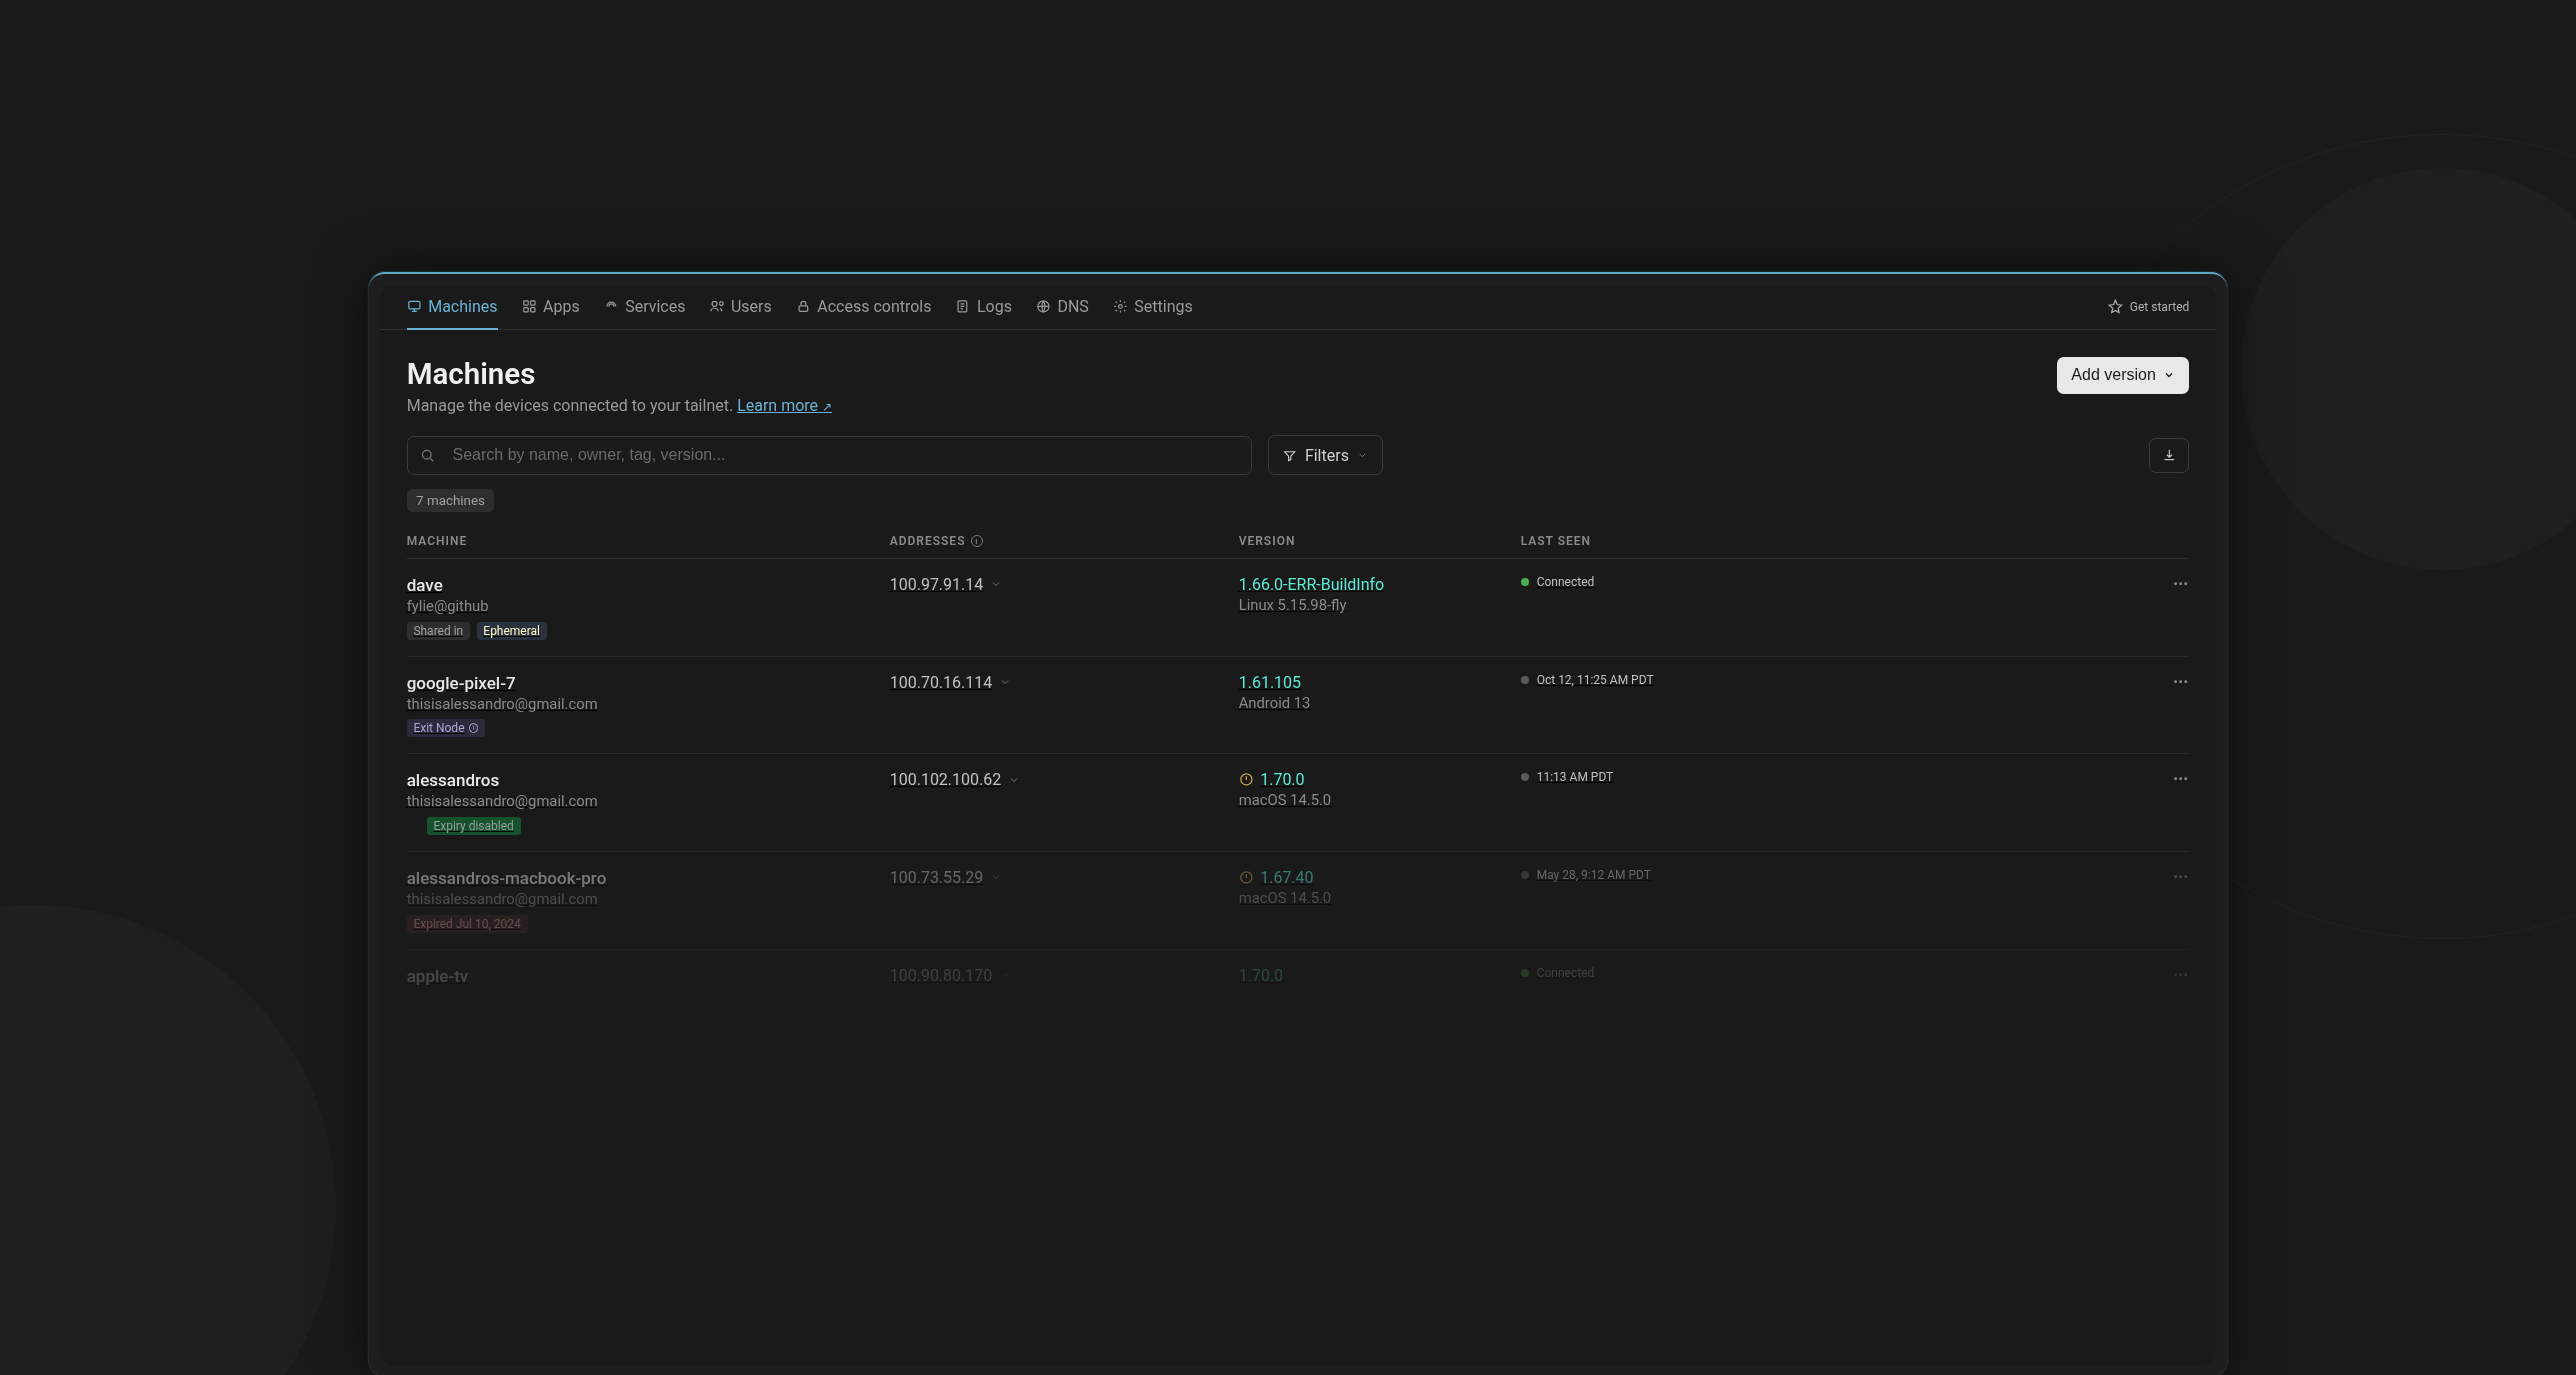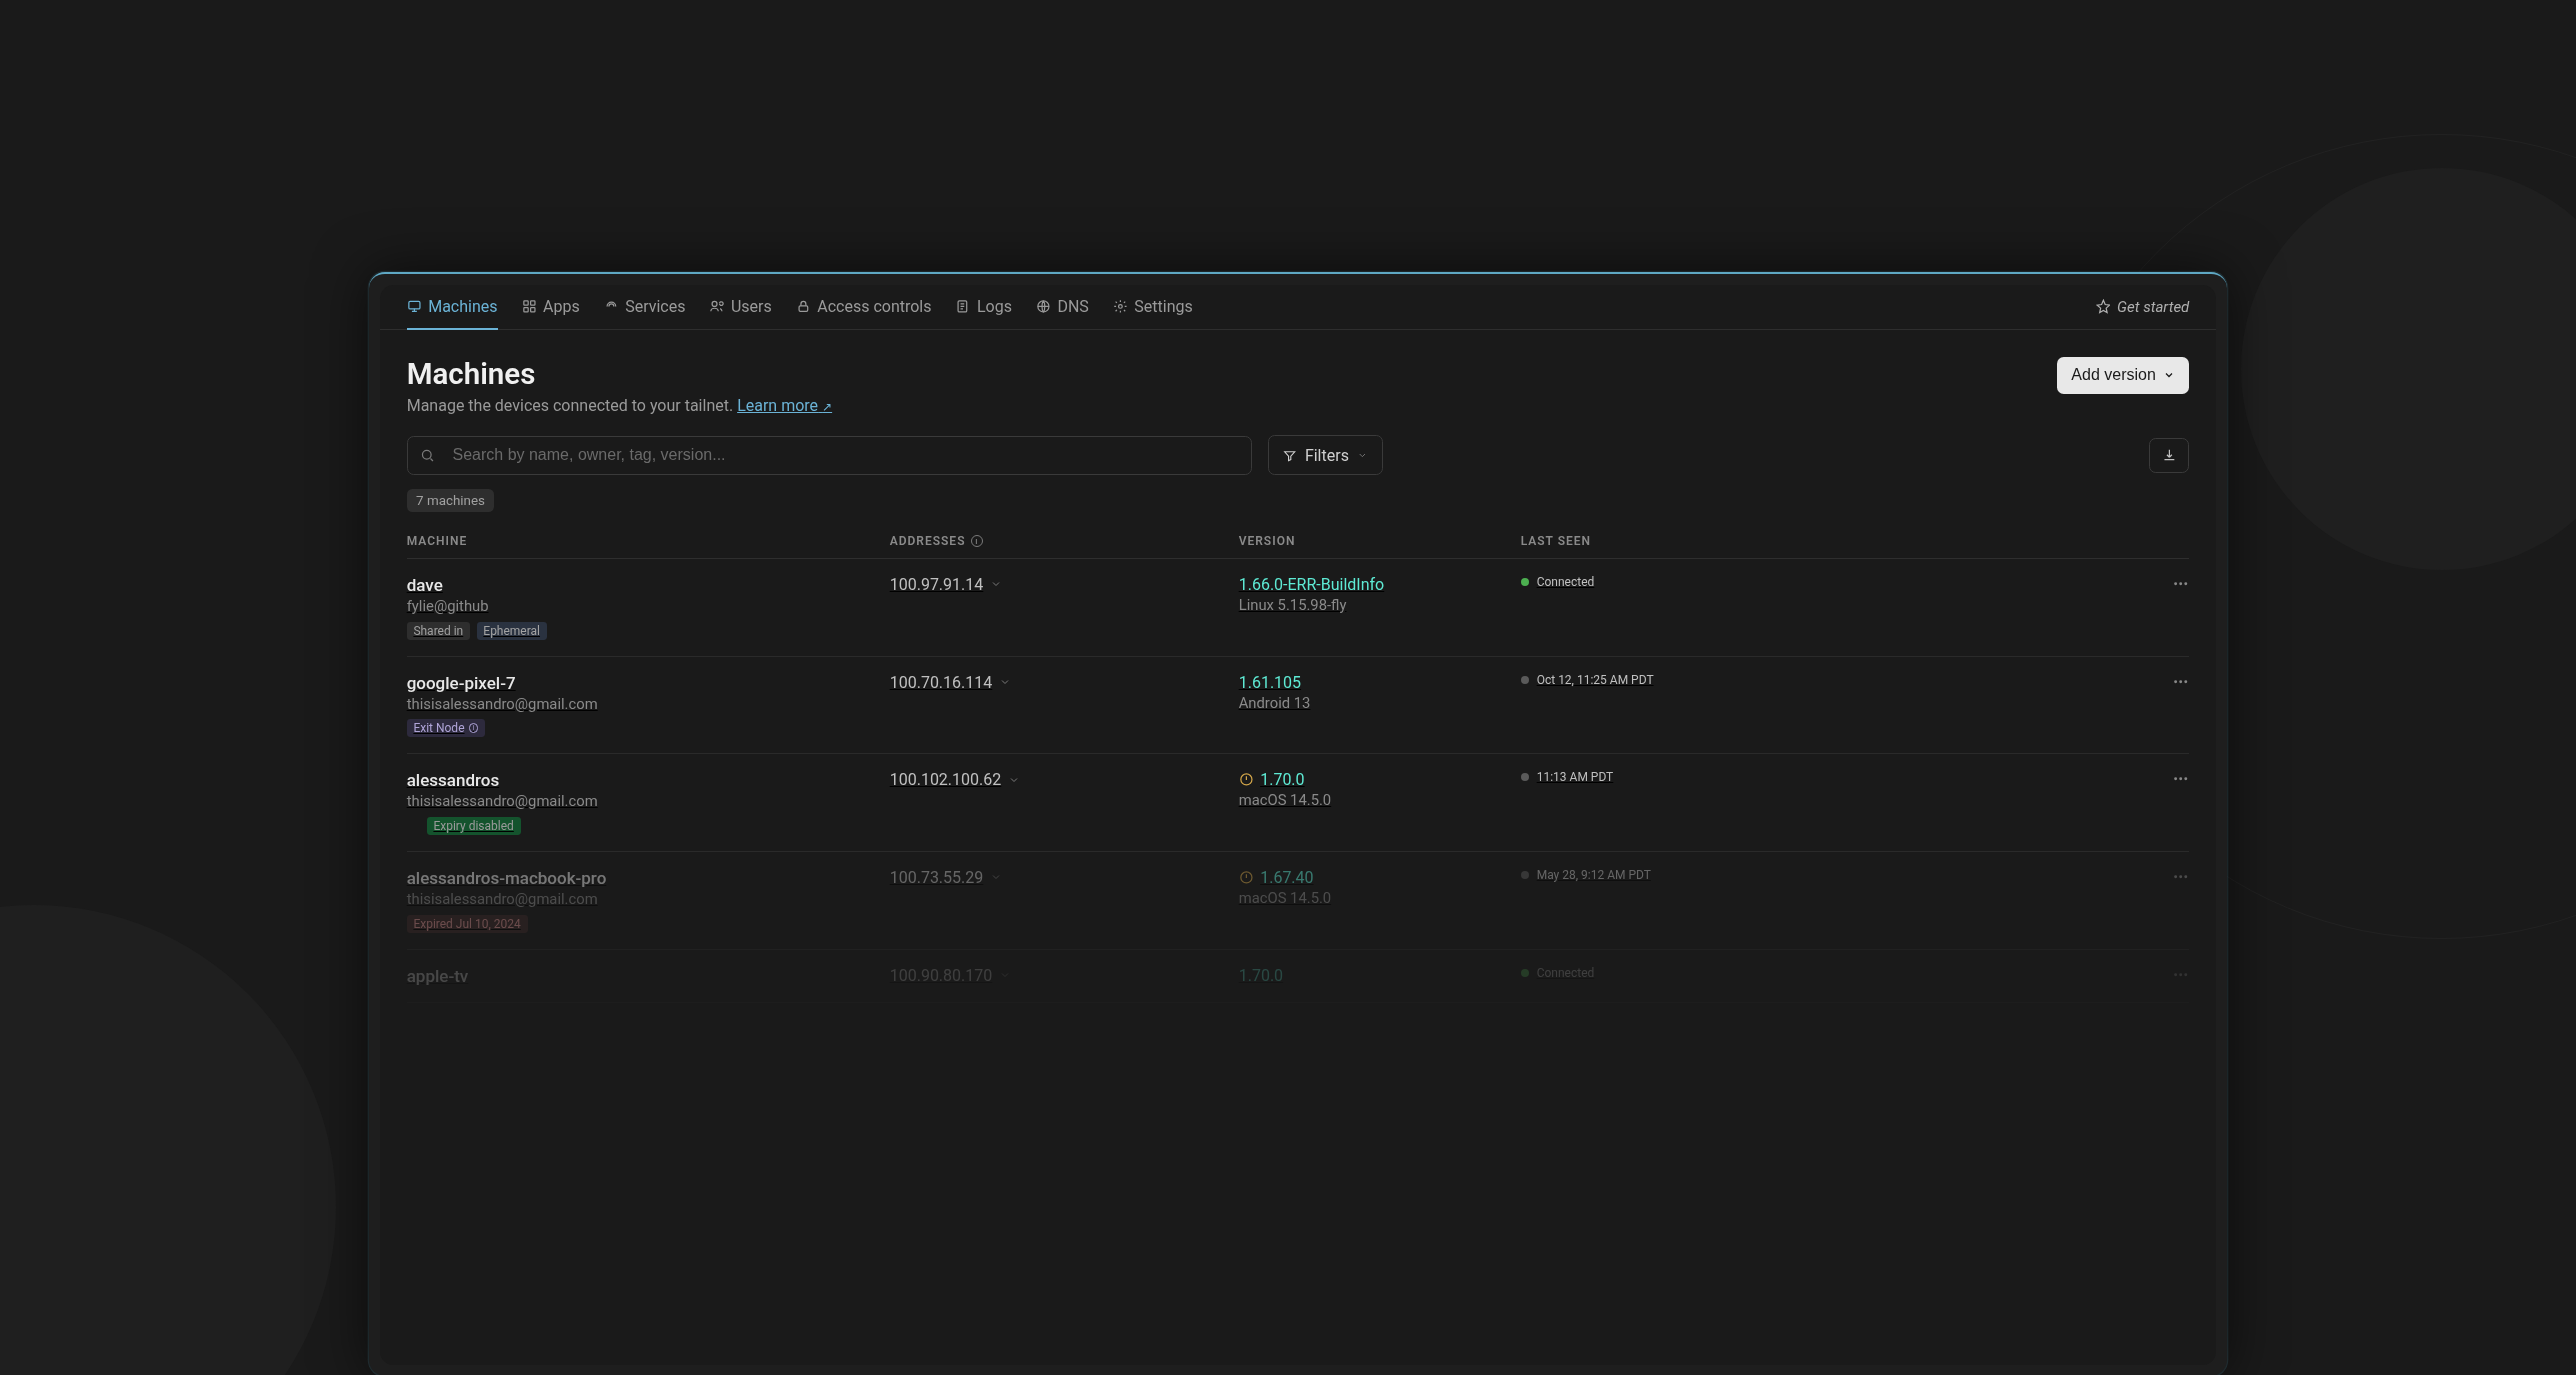--- a/index.html
+++ b/index.html
@@ -78,21 +78,21 @@
   border-bottom: 0.7px solid #2e2e2e;
 }
 .navtab {
   display: flex; align-items: center; gap: 6.7px;
   padding: 12px 0; color: #9a9a9a; font-size: 16px; cursor: pointer;
   border-bottom: 2px solid transparent; margin-bottom: -0.7px;
 }
 .navtab.active { color: #6bb3d6; border-bottom-color: #6bb3d6; }
 .navtab svg { width: 14.8px; height: 14.8px; }
 .navtabs-spacer { flex:1; }
-.get-started { display:flex; align-items:center; gap:6.7px; color:#b0b0b0; font-size:15px; cursor:pointer;font-style:italic; }
+.get-started { display:flex; align-items:center; gap:6.7px; color:#b0b0b0; font-size:12px; cursor:pointer; }
 
 .page-header { padding: 27px 27px 13.4px; display:flex; align-items:flex-start; }
 .page-title { color:#f0f0f0; font-size:29.5px; font-weight:600; margin-bottom:5.4px; }
 .page-subtitle { color:#9a9a9a; font-size:16px; }
 .learn-more { color:#6bb3d6; text-decoration:underline; cursor:pointer; }
 .learn-more-arrow { font-size:12px; }
 .header-spacer { flex:1; }
 .add-device-btn {
   background:#e8e8e8; color:#1a1a1a; border:none; border-radius:6.7px;
   padding:9.4px 14.8px; font-size:16px; font-weight:500; cursor:pointer;
@@ -125,21 +125,21 @@
 .thead { display:grid; grid-template-columns: 483px 349px 282px 1fr 54px; padding:9.4px 0; border-bottom:0.7px solid #2e2e2e; }
 .th { color:#8a8a8a; font-size:12px; letter-spacing:1px; font-weight:600; text-transform:uppercase; display:flex; align-items:center; gap:5.4px; }
 .trow { display:grid; grid-template-columns: 483px 349px 282px 1fr 54px; padding:16px 0; border-bottom:0.7px solid #2a2a2a; align-items:flex-start;text-decoration:underline; }
 .trow.faded { opacity:0.45; }
 .trow.vfaded { opacity:0.22; }
 .machine-name { color:#e8e8e8; font-size:17px; font-weight:500; }
 .machine-owner { color:#8a8a8a; font-size:14.8px; margin-top:2px; }
 .badges { display:flex; gap:6.7px; margin-top:6.7px; }
 .badge { font-size:12px; padding:2px 6.7px; border-radius:3.4px; display:inline-flex; align-items:center; gap:4px; }
 .badge-shared { background:#2e2e2e; color:#a0a0a0; }
-.badge-eph { background:#2a3240; color:#a3a3a3; }
+.badge-eph { background:#2a3240; color:#fef9c3; }
 .badge-exit { background:#2d2a3d; color:#b0a5d8; }
 .badge-expiry { background:#14532d; color:#9a9a9a;margin-left:20px; }
 .badge-expired { background:#3a2828; color:#c88; }
 .addr-cell { display:flex; align-items:center; gap:6.7px; color:#c0c0c0; font-size:16px; }
 .ver-cell { display:flex; flex-direction:column; gap:2px; }
 .ver-top { display:flex; align-items:center; gap:6.7px; color:#5eead4; font-size:16px; }
 .ver-sub { color:#8a8a8a; font-size:14.8px; }
 .seen-cell { display:flex; align-items:center; gap:8px; color:#c0c0c0; font-size:12px; }
 .dot { width:8px; height:8px; border-radius:50%; }
 .dot-green { background:#4caf50; }

